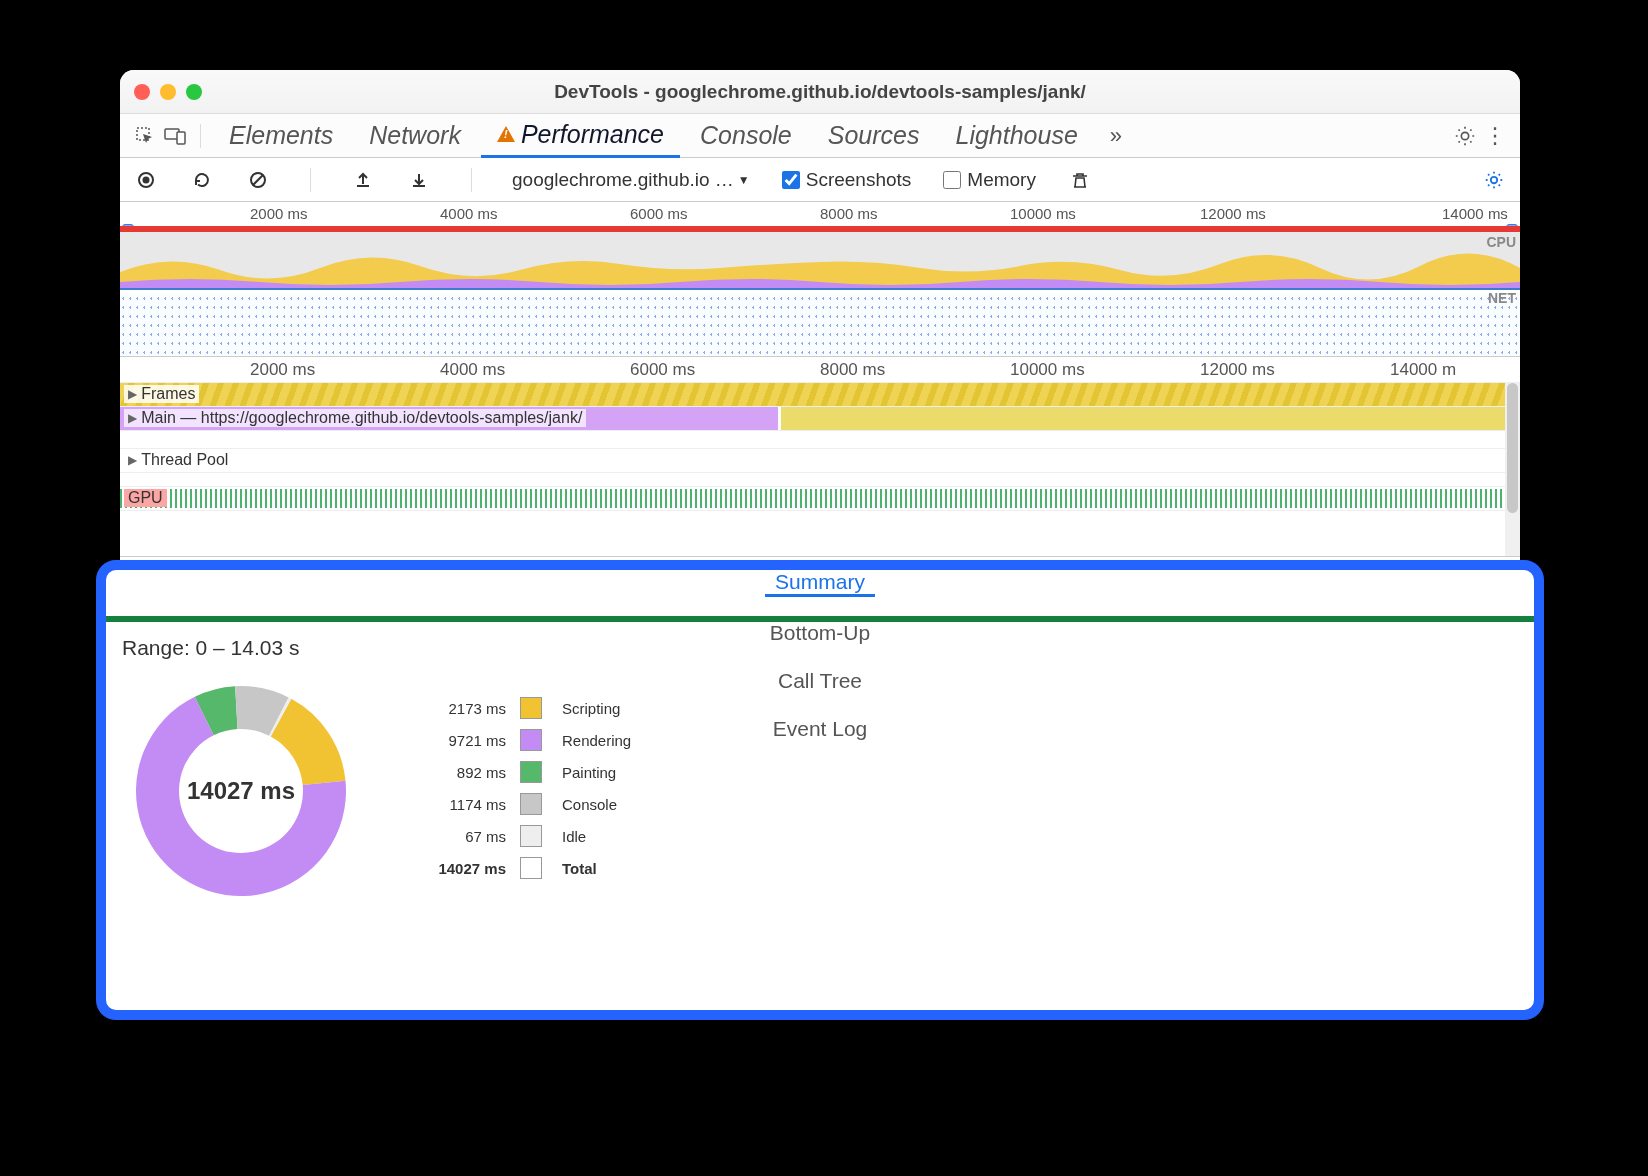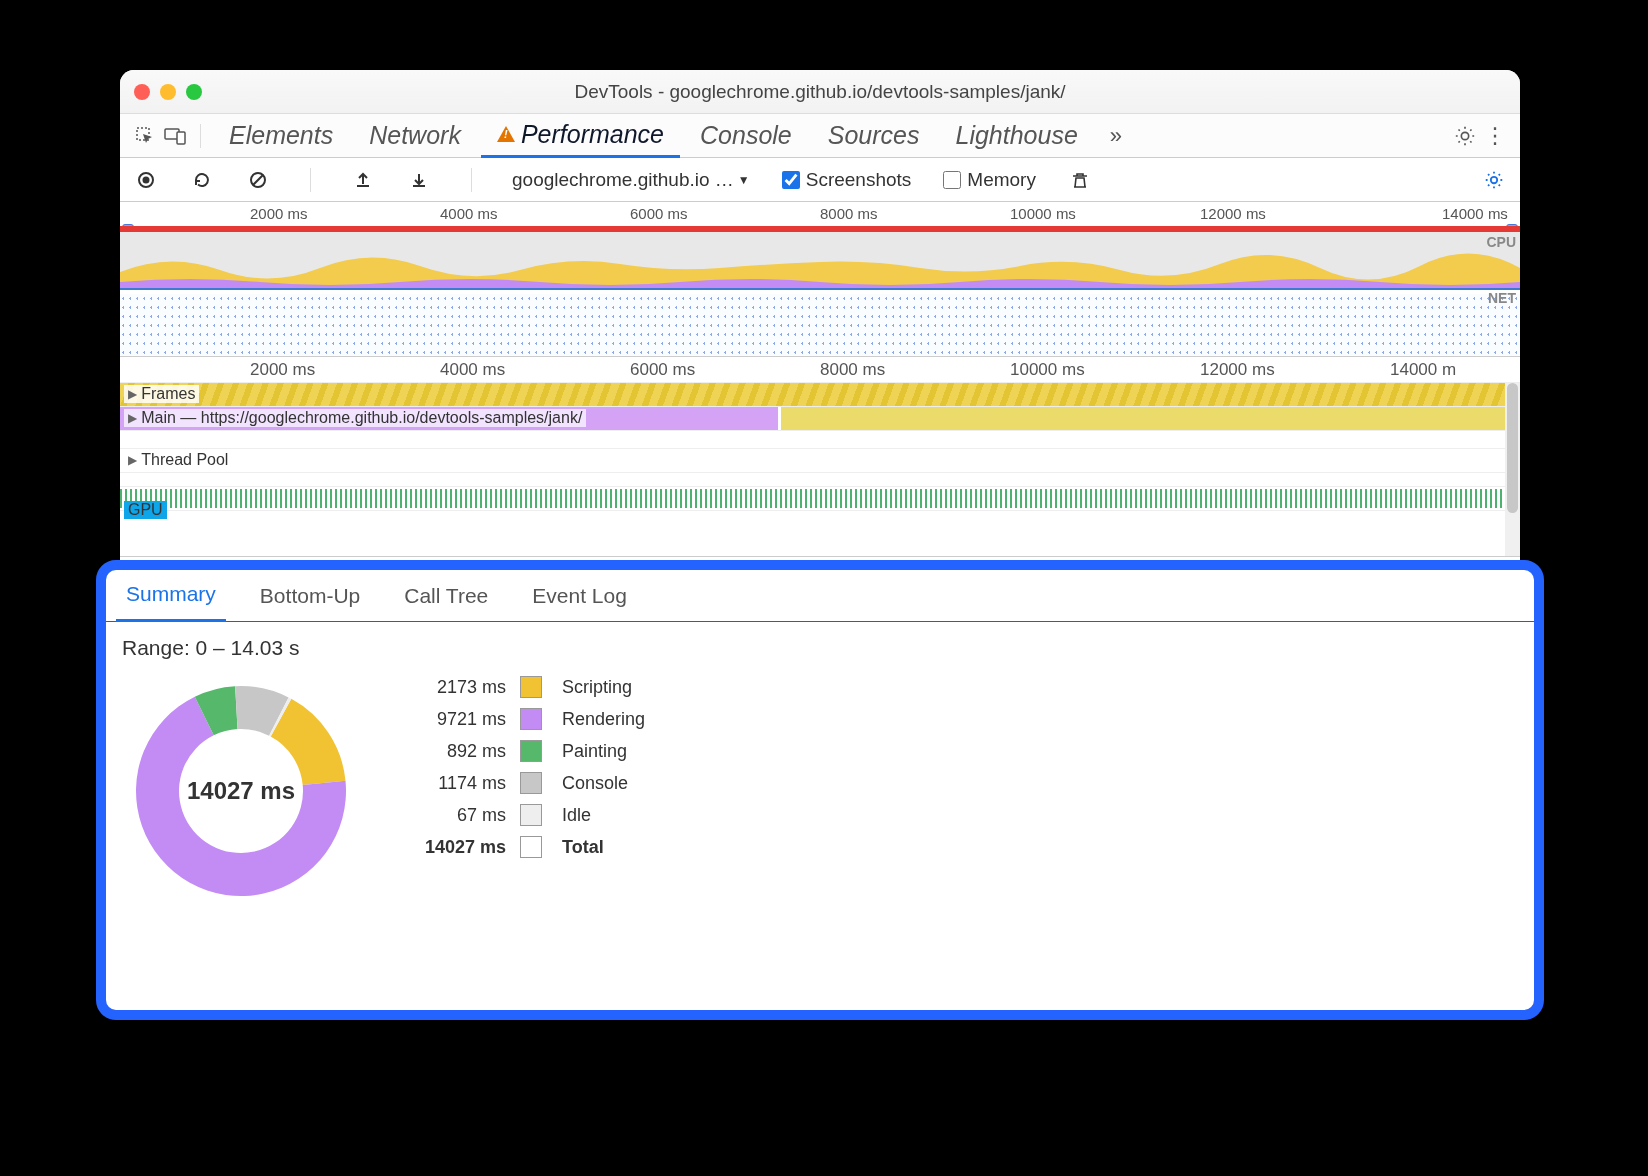--- a/index.html
+++ b/index.html
@@ -7,21 +7,21 @@
   .window {
     position: absolute; left: 120px; top: 70px; width: 1400px; height: 950px;
     background: #fff; border-radius: 14px; box-shadow: 0 20px 60px rgba(0,0,0,0.4); overflow: hidden;
     display: flex; flex-direction: column;
   }
   
   .titlebar { height: 44px; background: linear-gradient(#f9f9f9,#f2f2f2); border-bottom: 1px solid #ddd; display:flex; align-items:center; padding:0 14px; position:relative; }
   .traffic { display:flex; gap:10px; }
   .tl { width:16px; height:16px; border-radius:50%; }
   .tl.red{background:#ff5f57;} .tl.yellow{background:#febc2e;} .tl.green{background:#28c840;}
-  .title { position:absolute; left:0; right:0; text-align:center; font-size:19px; color:#444; font-weight:400; pointer-events:none;}
+  .title { position:absolute; left:0; right:0; text-align:center; font-size:19px; color:#444; font-weight:700; pointer-events:none;}
   
   .tabs-main { height:44px; border-bottom:1px solid #ccc; display:flex; align-items:center; padding:0 12px; background:#fcfcfc; gap:4px;}
   .tab-icon { width:26px; height:26px; display:flex; align-items:center; justify-content:center; color:#555;}
   .divider-v { width:1px; height:24px; background:#ddd; margin:0 8px;}
   .tab { padding:0 16px; height:44px; display:flex; align-items:center; font-size:25px; color:#555; cursor:pointer; gap:6px;font-style:italic;}
   .tab.warn { color:#0f172a; font-weight:500; border-bottom:3px solid #1a73e8; }
   .warn-tri { width:0;height:0;border-left:9px solid transparent;border-right:9px solid transparent;border-bottom:16px solid #e37400; position:relative; display:inline-block;}
   .warn-tri::after{content:"!"; color:#fff; font-size:11px; position:absolute; left:-2px; top:2px; font-weight:bold;}
   .more { font-size:22px; color:#555; padding:0 12px; cursor:pointer;}
   .spacer { flex:1; }
@@ -57,28 +57,28 @@
   .vscroll { position:absolute; right:0; top:26px; bottom:0; width:15px; background:#f0f0f0;}
   .vscroll .thumb { position:absolute; top:0; left:2px; right:2px; height:130px; background:#c7c7c7; border-radius:6px;}
   
   .highlight-wrap {
     position:absolute; left:96px; top:560px; width:1448px; height:460px;
     border:10px solid #2563ff; border-radius:20px; background:#fff;
     box-shadow: 14px 14px 0 rgba(0,0,0,0.7);
     z-index:5; 
   }
   .bottom-inner { padding:0; height:100%; display:flex; flex-direction:column;}
-  .sub-tabs { height:52px; display:flex; align-items:center; padding:0 10px; gap:24px; border-bottom:1px solid #15803d;}
+  .sub-tabs { height:52px; display:flex; align-items:center; padding:0 10px; gap:24px; border-bottom:6px solid #15803d;flex-direction:column;}
   .sub-tab { height:52px; display:flex; align-items:center; font-size:21px; color:#555; padding:0 10px; cursor:pointer;}
   .sub-tab.active { color:#1a73e8; border-bottom:3px solid #1a73e8;}
   .range-line { padding:14px 16px 6px; font-size:21px; color:#333;}
   .summary-body { display:flex; flex:1; padding:10px 20px 20px; gap:40px; align-items:flex-start;}
   .donut-wrap { width:230px; height:230px; position:relative;}
   .donut-center { position:absolute; left:0; right:0; top:50%; transform:translateY(-50%); text-align:center; font-size:24px; font-weight:700; color:#333;}
-  .legend { display:grid; grid-template-columns: 110px 28px 1fr; row-gap:10px; column-gap:14px; font-size:18px; color:#333; align-items:center; margin-top:0;}
+  .legend { display:grid; grid-template-columns: 110px 28px 1fr; row-gap:10px; column-gap:14px; font-size:15px; color:#333; align-items:center; margin-top:21px;}
   .legend .val { text-align:right;}
   .legend .sw { width:22px; height:22px; border:1px solid #999;}
   .legend .bold { font-weight:700;}
   
   .c-script{background:#f1c232;} .c-render{background:#c38cf5;} .c-paint{background:#55b86b;} .c-system{background:#c7c7c7;} .c-idle{background:#eeeeee;} .c-total{background:#fff;}
   
   .cpu-wave { position:absolute; left:0; right:0; bottom:0; height:58px;}
   .net-dots { position:absolute; inset:0; background-image: radial-gradient(#4a72d8 1px, transparent 1px); background-size: 7px 9px; opacity:0.6;}
 </style>
 </head>
@@ -236,21 +236,21 @@
     </div>
     <div class="lane" style="height:18px;"></div>
     <div class="lane">
       <div class="lbl">
           <span class="tri">▶</span>
           <span>Thread Pool</span>
         </div>
     </div>
     <div class="lane" style="height:14px;"></div>
     <div class="lane gpu">
-      <div class="lbl" style="background:#0ea5e9;margin-top:12px;">
+      <div class="lbl" style="background:#fca5a5;">
           <span>GPU</span>
         </div>
       <div class="bars"></div>
     </div>
     <div class="vscroll">
         <div class="thumb"></div>
       </div>
   </div>
 
 </div>

